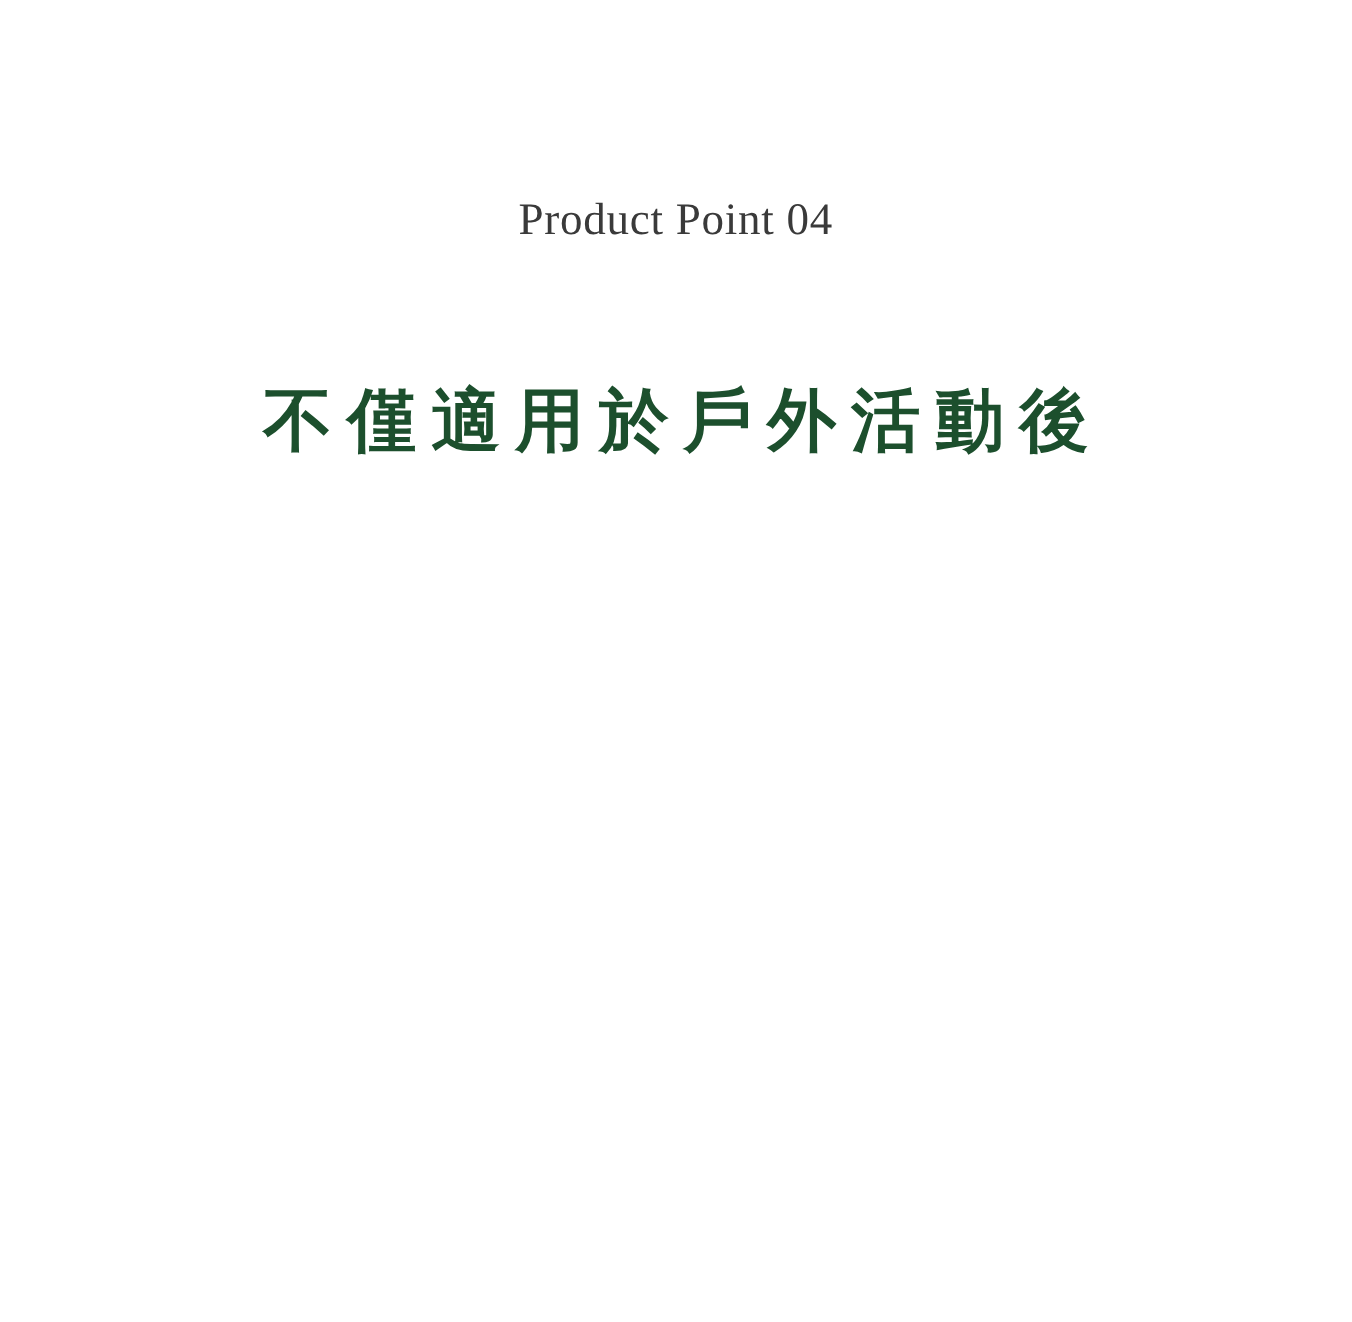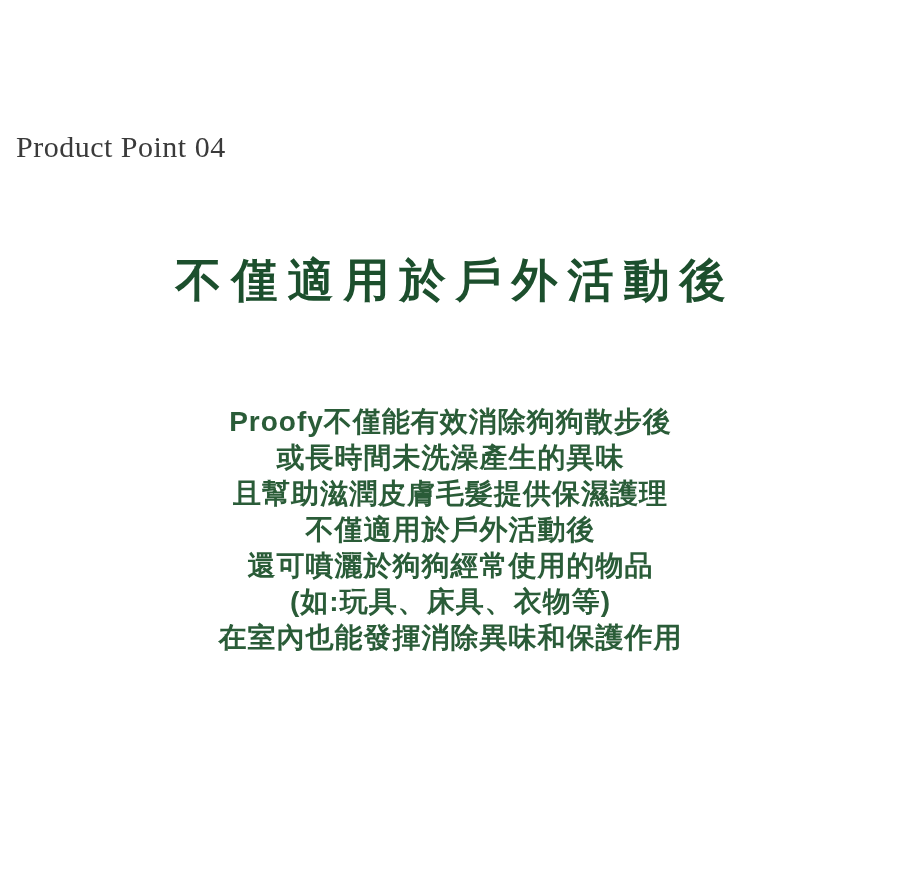--- a/index.html
+++ b/index.html
@@ -14,27 +14,26 @@
     position: relative;
     width: 901px;
     height: 881px;
     background: #ffffff;
   }
   .eyebrow {
     position: absolute;
     top: 130px;
     left: 0;
     width: 100%;
-    text-align: left;
+    text-align: center;
     font-family: "Liberation Serif", "DejaVu Serif", serif;
     font-size: 30px;
     font-weight: 400;
     color: #3a3a3a;
     letter-spacing: 0.5px;
-    padding-left: 16px;
   }
   .headline {
     position: absolute;
     top: 250px;
     left: 0;
     width: 100%;
     text-align: center;
     font-size: 46px;
     font-weight: 700;
     color: #1c4f2d;
@@ -58,23 +57,14 @@
 </style>
 </head>
 <body>
 
 <div class="page">
 
   <div class="eyebrow">Product Point 04</div>
 
   <h1 class="headline">不僅適用於戶外活動後</h1>
 
-  <div class="body-copy">
-    <div class="body-line">Proofy不僅能有效消除狗狗散步後</div>
-    <div class="body-line">或長時間未洗澡產生的異味</div>
-    <div class="body-line">且幫助滋潤皮膚毛髮提供保濕護理</div>
-    <div class="body-line">不僅適用於戶外活動後</div>
-    <div class="body-line">還可噴灑於狗狗經常使用的物品</div>
-    <div class="body-line">(如:玩具、床具、衣物等)</div>
-    <div class="body-line">在室內也能發揮消除異味和保護作用</div>
-  </div>
 
 </div>
 
 </body></html>

